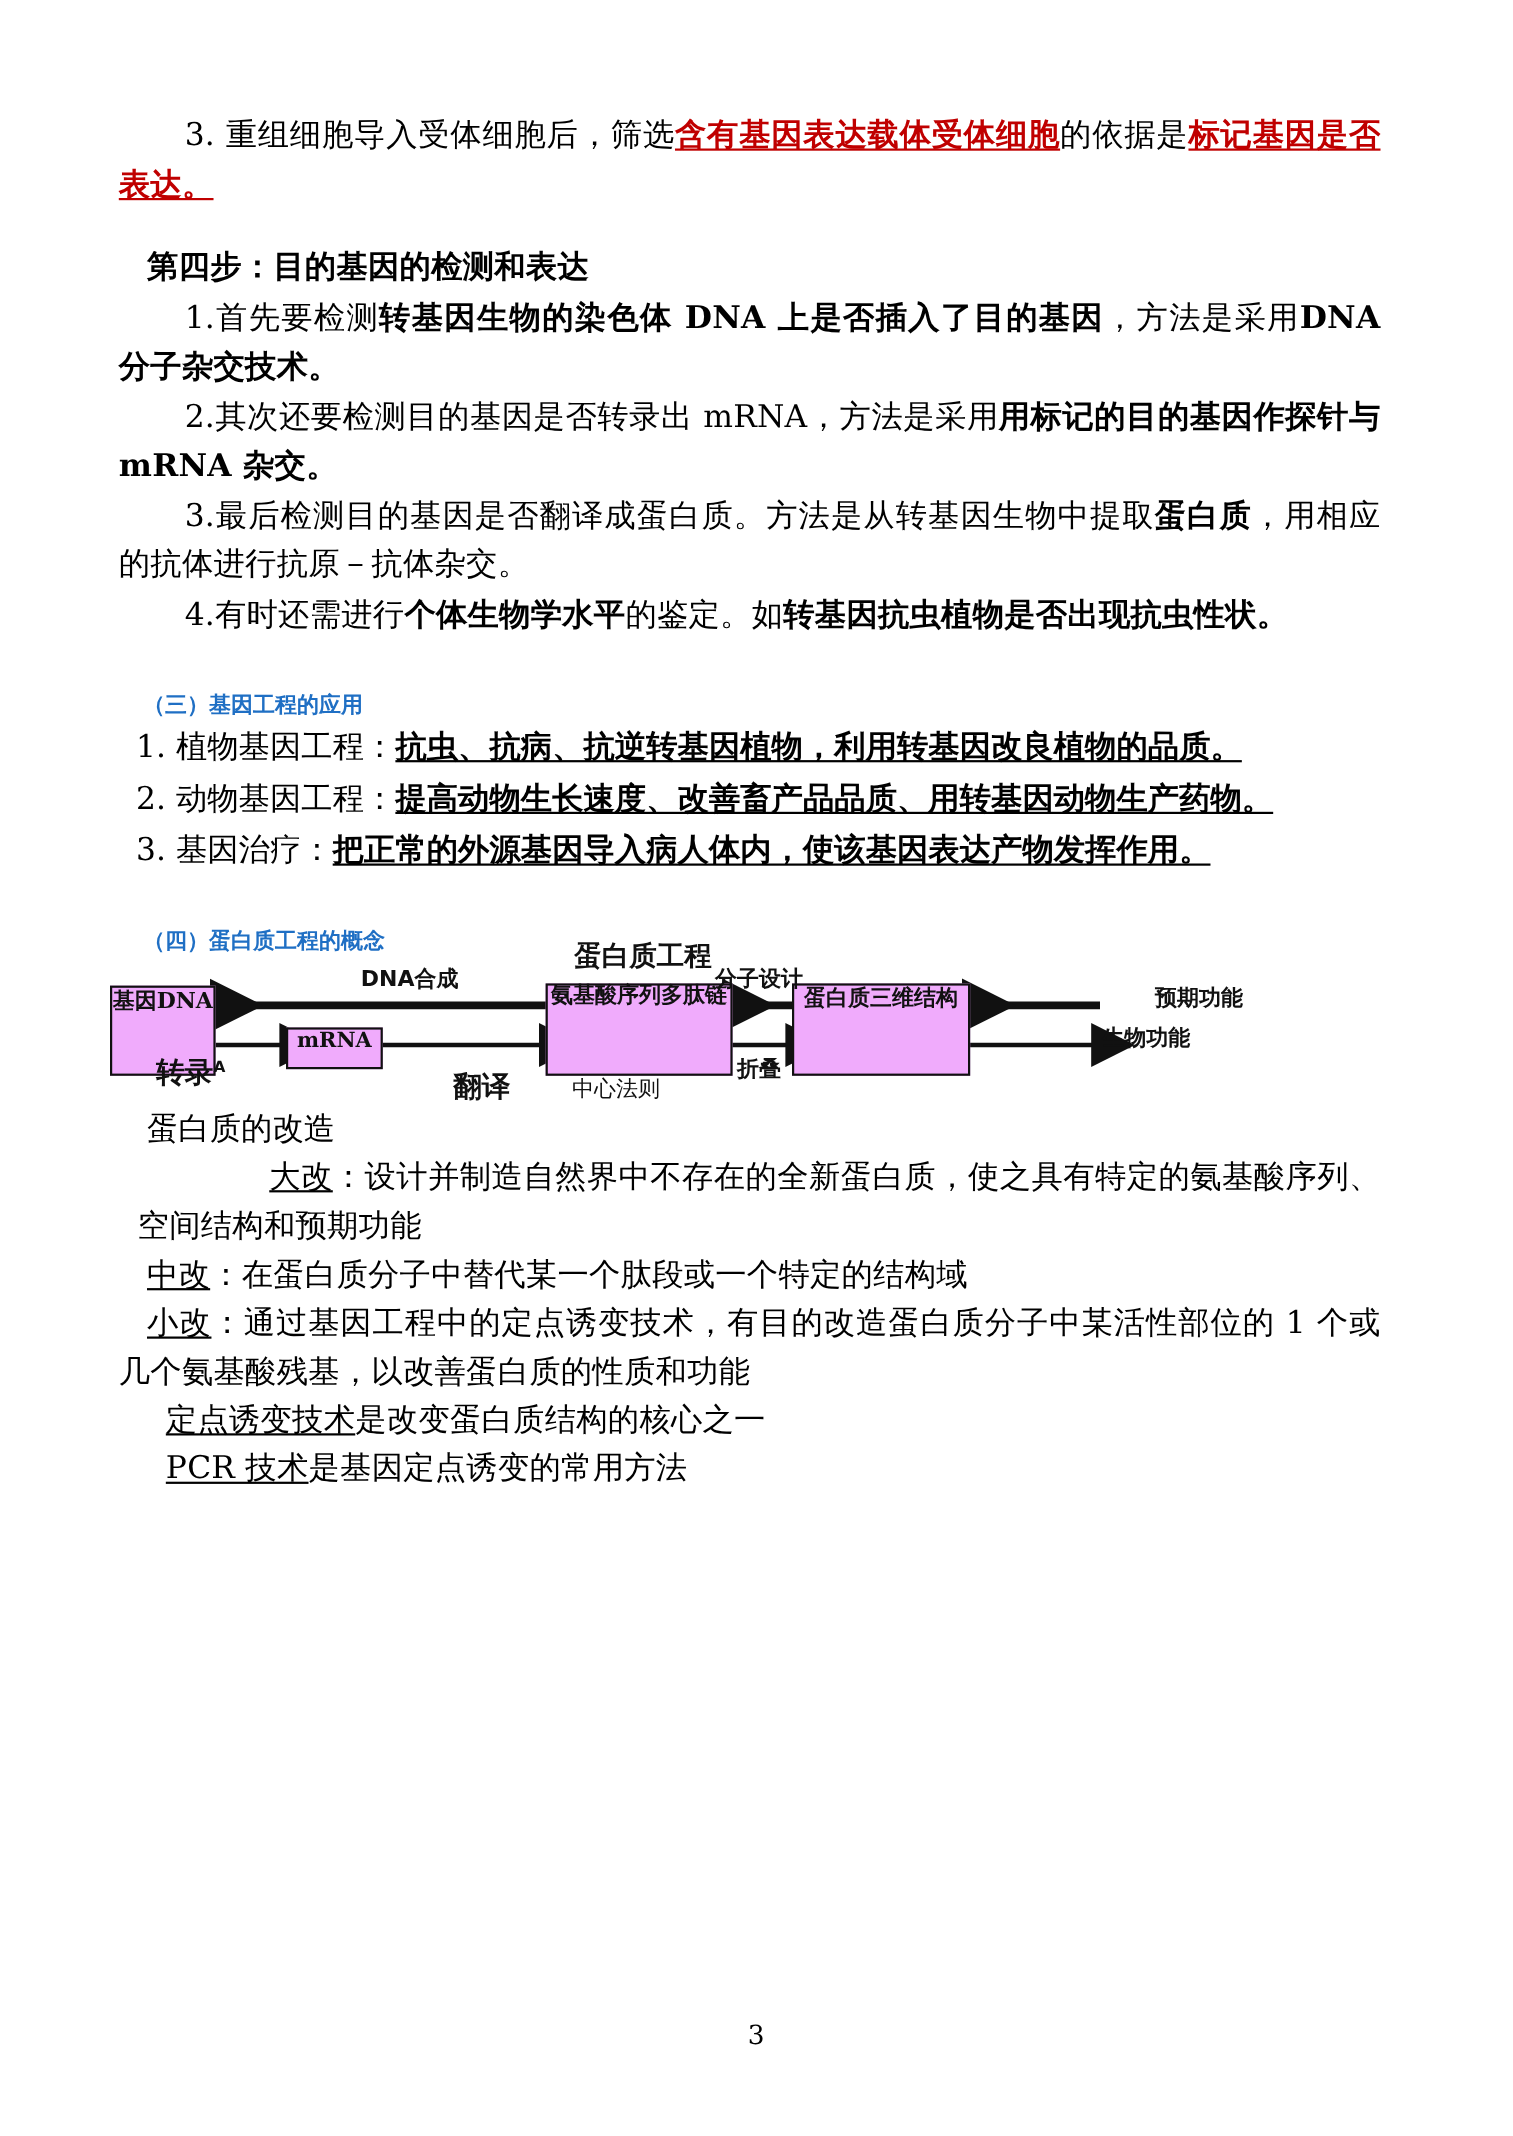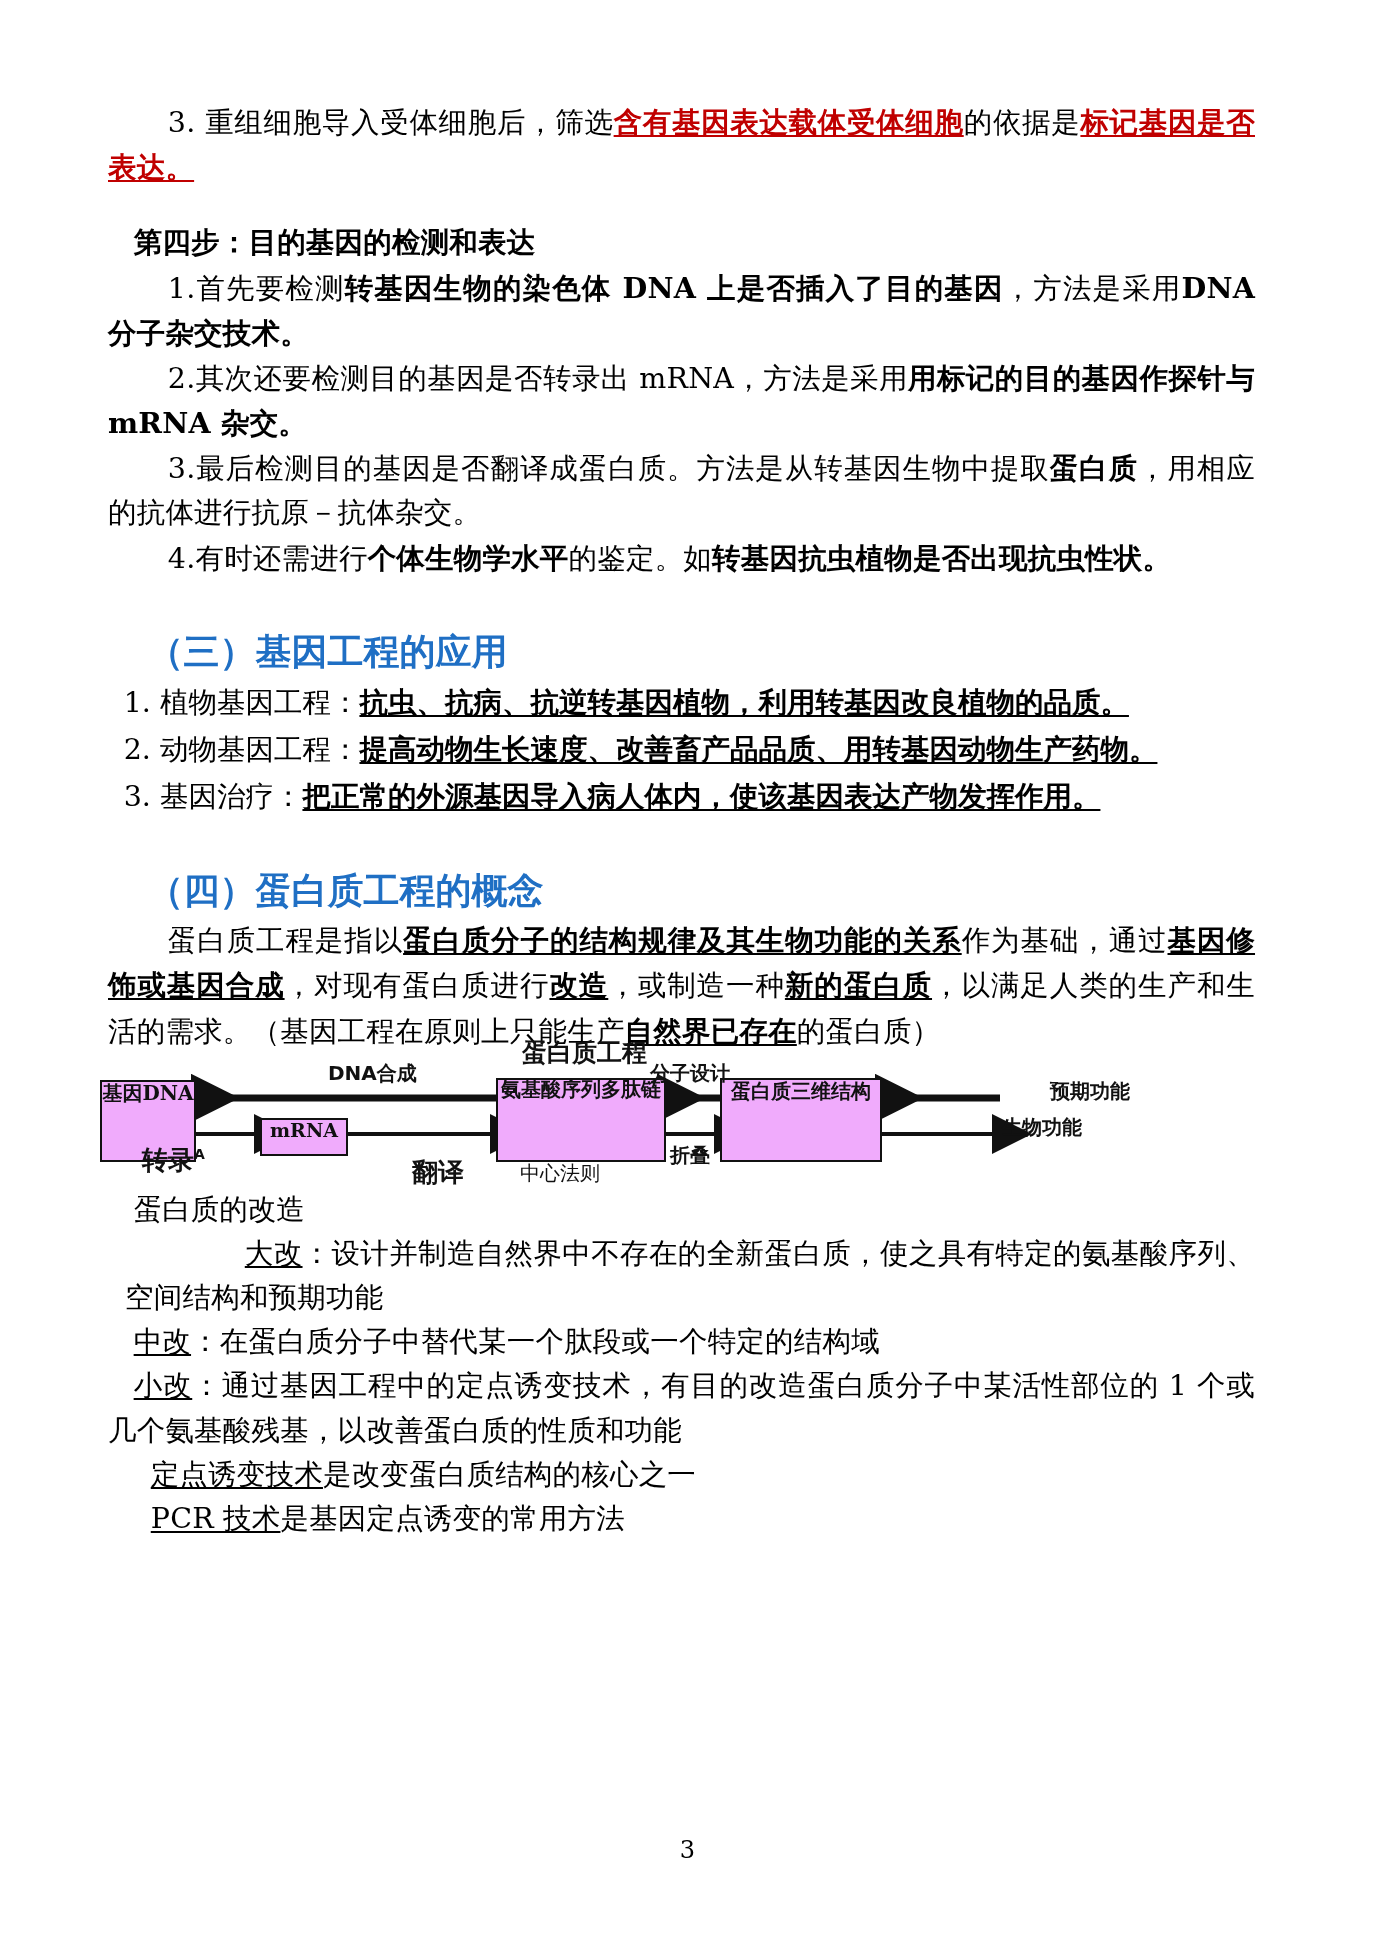--- a/index.html
+++ b/index.html
@@ -33,21 +33,21 @@
   }
   .indent2 { text-indent: 2.1em; }
   .indent1 { text-indent: 0.9em; }
   .b { font-weight: bold; }
   .u { text-decoration: underline; text-underline-offset: 3px; }
   .ub { font-weight: bold; text-decoration: underline; text-underline-offset: 3px; }
   .redub { color: #c00000; font-weight: bold; text-decoration: underline; text-underline-offset: 3px; }
   .blue-head {
     color: #1f6fc4;
     font-weight: bold;
-    font-size: 36px;
+    font-size: 20px;
     margin: 0;
     text-indent: 1.1em;
     line-height: 1.5;
     font-family: "DejaVu Sans", "Liberation Sans", sans-serif;
   }
   .gap-md { height: 30px; }
   .gap-lg { height: 44px; }
   .latin { font-family: "DejaVu Serif", "Liberation Serif", serif; }
 
   
@@ -140,21 +140,20 @@
   <p class="numrow"><span>1. 植物基因工程：</span><span class="ub">抗虫、抗病、抗逆转基因植物，利用转基因改良植物的品质。</span></p>
 
   <p class="numrow"><span>2. 动物基因工程：</span><span class="ub">提高动物生长速度、改善畜产品品质、用转基因动物生产药物。</span></p>
 
   <p class="numrow"><span>3. 基因治疗：</span><span class="ub">把正常的外源基因导入病人体内，使该基因表达产物发挥作用。</span></p>
 
   <div class="gap-lg"></div>
 
   <p class="blue-head">（四）蛋白质工程的概念</p>
 
-  <p class="block indent2"><span>蛋白质工程是指以</span><span class="ub">蛋白质分子的结构规律及其生物功能的关系</span><span>作为基础，通过</span><span class="ub">基因修饰或基因合成</span><span>，对现有蛋白质进行</span><span class="ub">改造</span><span>，或制造一种</span><span class="ub">新的蛋白质</span><span>，以满足人类的生产和生活的需求。（基因工程在原则上只能生产</span><span class="ub">自然界已存在</span><span>的蛋白质）</span></p>
 
   <div class="diagram">
 
     <div class="dtitle" style="left:432px; top:-22px;">蛋白质工程</div>
 
     <svg class="arrow-svg" width="1150" height="128">
       <defs>
         <marker id="ahL" markerWidth="9" markerHeight="9" refX="8" refY="4.5" orient="auto" markerUnits="strokeWidth">
           <path d="M9,0 L9,9 L0,4.5 z" fill="#111"></path>
         </marker>

